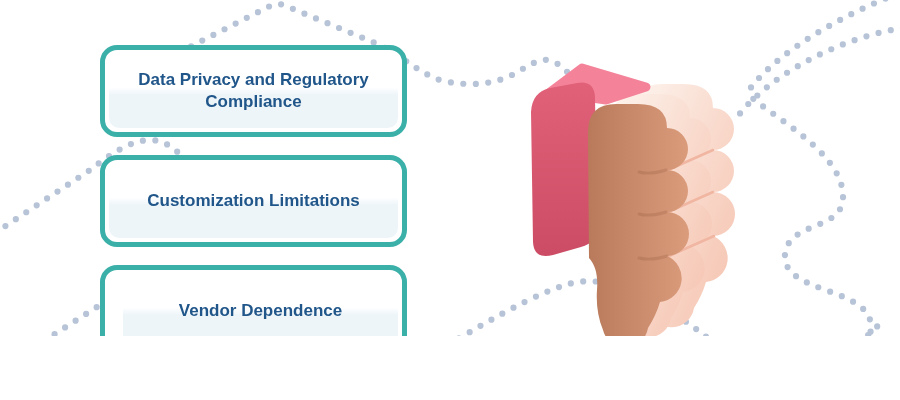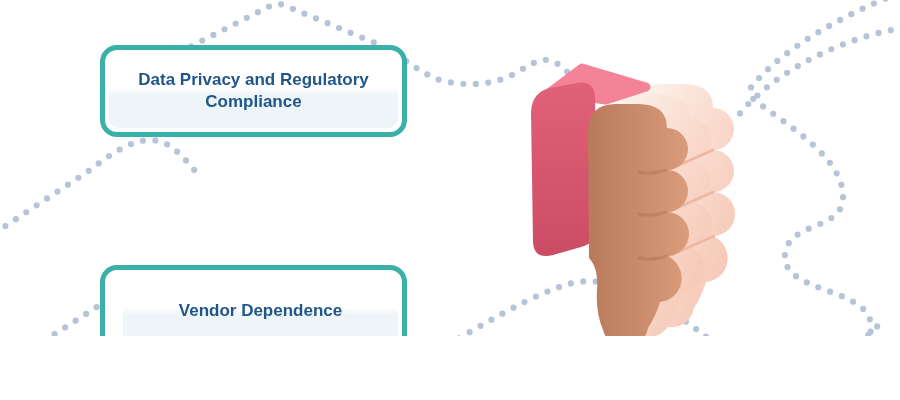--- a/index.html
+++ b/index.html
@@ -82,20 +82,25 @@
       </g>
     </g>
   </svg>
 
   <div class="cards">
     <div class="card card1">
       <div class="card-inner">
         <span>Data Privacy and Regulatory Compliance</span>
       </div>
     </div>
+    <div class="card card2">
+      <div class="card-inner">
+        <span>Customization Limitations</span>
+      </div>
+    </div>
     <div class="card card3">
       <div class="card-inner">
         <span>Vendor Dependence</span>
       </div>
     </div>
   </div>
 
 </div>
 
 </body></html>

